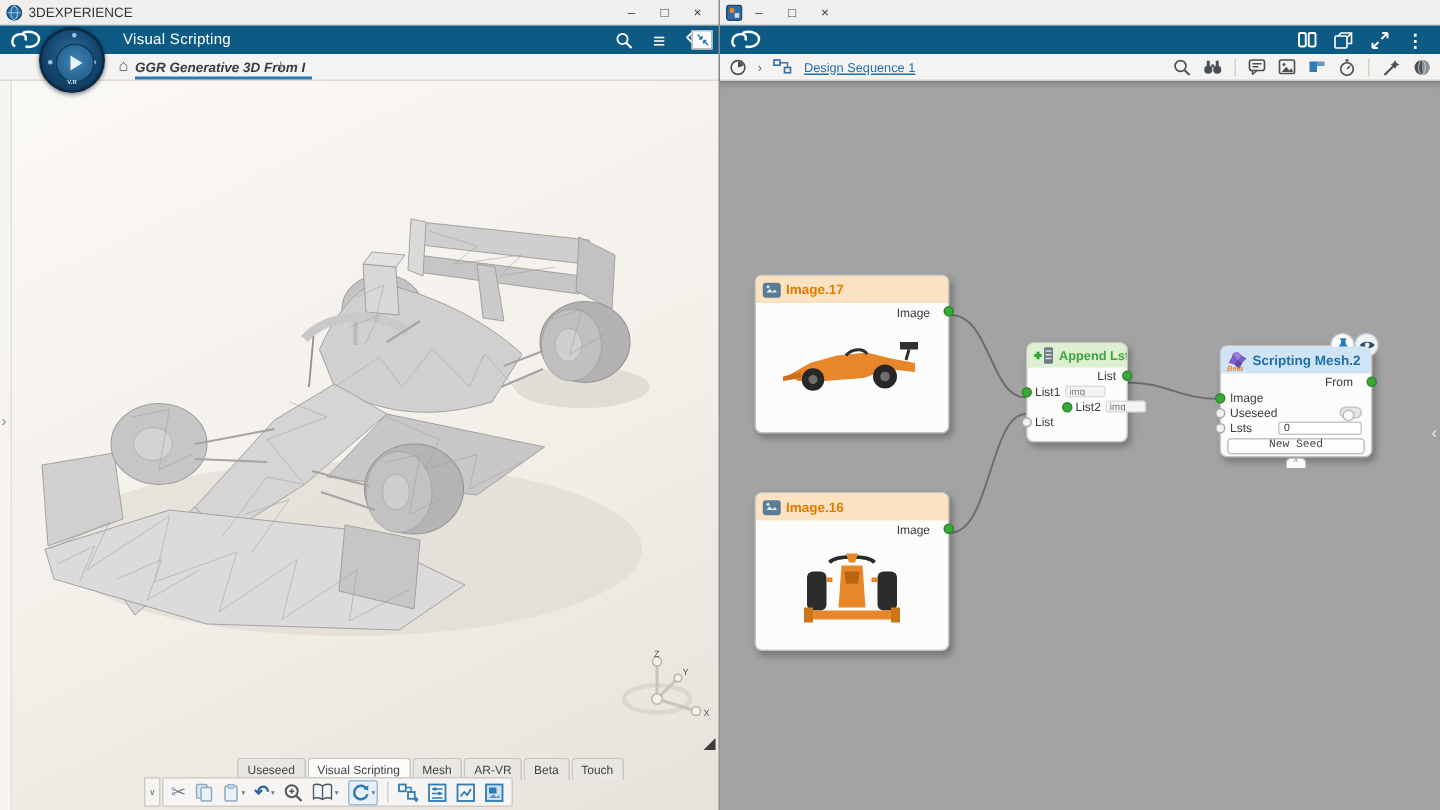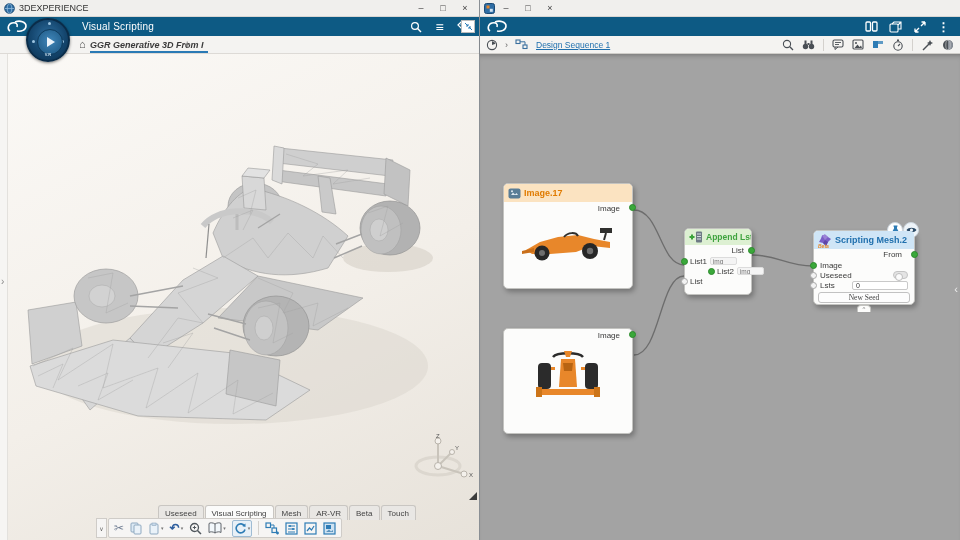--- a/index.html
+++ b/index.html
@@ -113,21 +113,21 @@
                 font-family:"Liberation Sans",sans-serif; }
   .seed-input { width:56px; height:9px; font-size:7px; color:#333; background:#fff;
                 border:1px solid #c9c9c9; border-radius:2px; padding:0 3px; margin-left:auto;
                 font-family:"Liberation Sans",sans-serif; }
   .toggle { margin-left:auto; width:15px; height:8px; border-radius:4px; background:#e4e4e4;
             border:1px solid #c4c4c4; position:relative; }
   .toggle::after { content:""; position:absolute; left:1px; top:0.5px; width:6px; height:6px;
             border-radius:50%; background:#fbfbfb; border:1px solid #bdbdbd; }
   .newseed-btn { display:block; width:92%; margin:2px auto 17px; height:11px; background:#fdfdfd;
             border:1px solid #c2c2c2; border-radius:3px; font-size:7.5px; color:#444;
-            font-family:Liberation Serif, serif; line-height:9px; }
+            font-family:Liberation Mono, monospace; line-height:9px; }
   .node-chevron { position:absolute; left:50%; bottom:-7px; transform:translateX(-50%);
             width:14px; height:7px; background:#fcfcfb; border:1px solid #c3c3c0; border-bottom:none;
             border-radius:4px 4px 0 0; font-size:6px; color:#777; text-align:center; line-height:7px; }
   .badge { position:absolute; width:16px; height:16px; border-radius:50%; background:#fff;
            border:1px solid #cdd6de; top:-9px; display:flex; align-items:center; justify-content:center; }
   .thumb { display:flex; justify-content:center; margin-top:6px; }
   .beta-tag { position:absolute; left:4px; top:12px; font-size:5px; font-style:italic; color:#e8872a; }
 </style>
 </head>
 <body>
@@ -512,20 +512,30 @@
             <polygon points="2,31 14,28 14,32 2,34" fill="#c96f1a"></polygon>
             <circle cx="22" cy="33" r="7.5" fill="#272727"></circle>
               <circle cx="22" cy="33" r="3" fill="#6e6e6e"></circle>
             <circle cx="70" cy="31" r="8" fill="#272727"></circle>
               <circle cx="70" cy="31" r="3.2" fill="#6e6e6e"></circle>
           </svg>
         </div>
       </div>
 
       <div class="node" style="left:23px;top:274px;width:130px;height:106px;">
+        <div class="node-hd hd-image">
+          <span class="nicon">
+            <svg width="13" height="11" viewBox="0 0 13 11">
+                <rect x="0.5" y="0.5" width="12" height="10" rx="2" fill="#5a7d96"></rect>
+                <path d="M3,7 L5,4.5 L7,6.5 L8.5,5 L10,7 Z" fill="#dfe9f0"></path>
+                <circle cx="4" cy="3.2" r="1" fill="#dfe9f0"></circle>
+              </svg>
+          </span>
+          <span>Image.16</span>
+        </div>
         <div class="port-row" style="height:12px">
           <span class="out-label">Image</span>
           <span class="dot out" style="top:2px"></span>
         </div>
         <div class="thumb">
           <svg width="70" height="56" viewBox="0 0 70 56">
             <path d="M20,10 C24,5 46,5 50,10" fill="none" stroke="#2b2b2b" stroke-width="2.5"></path>
             <polygon points="31,4 39,4 37,10 33,10" fill="#e8872a"></polygon>
             <rect x="5" y="16" width="13" height="26" rx="4" fill="#2b2b2b"></rect>
             <rect x="52" y="16" width="13" height="26" rx="4" fill="#2b2b2b"></rect>

